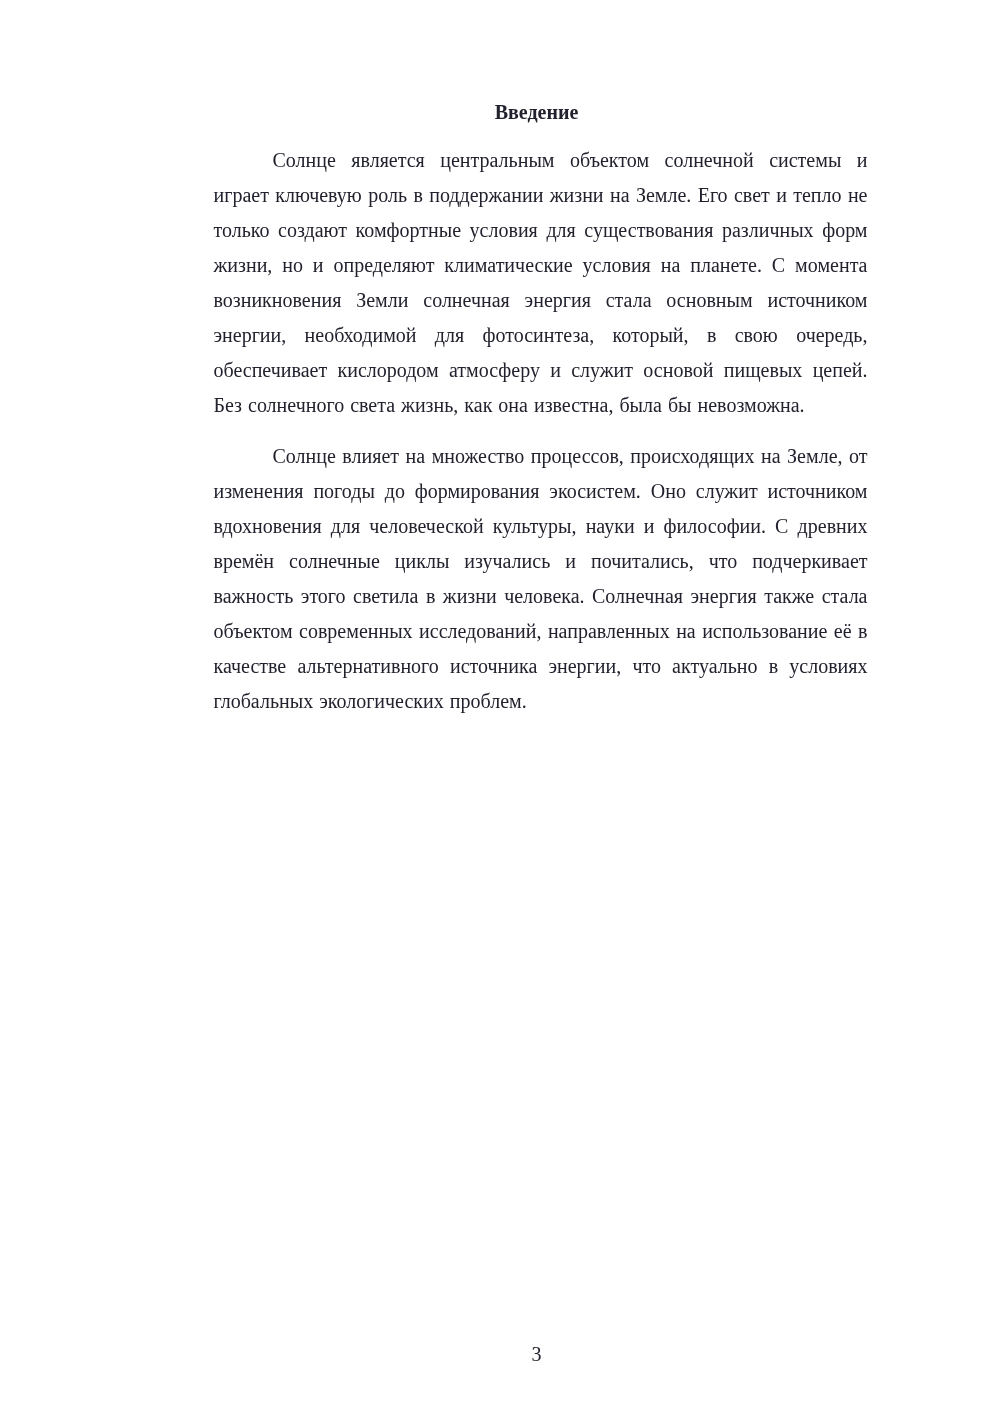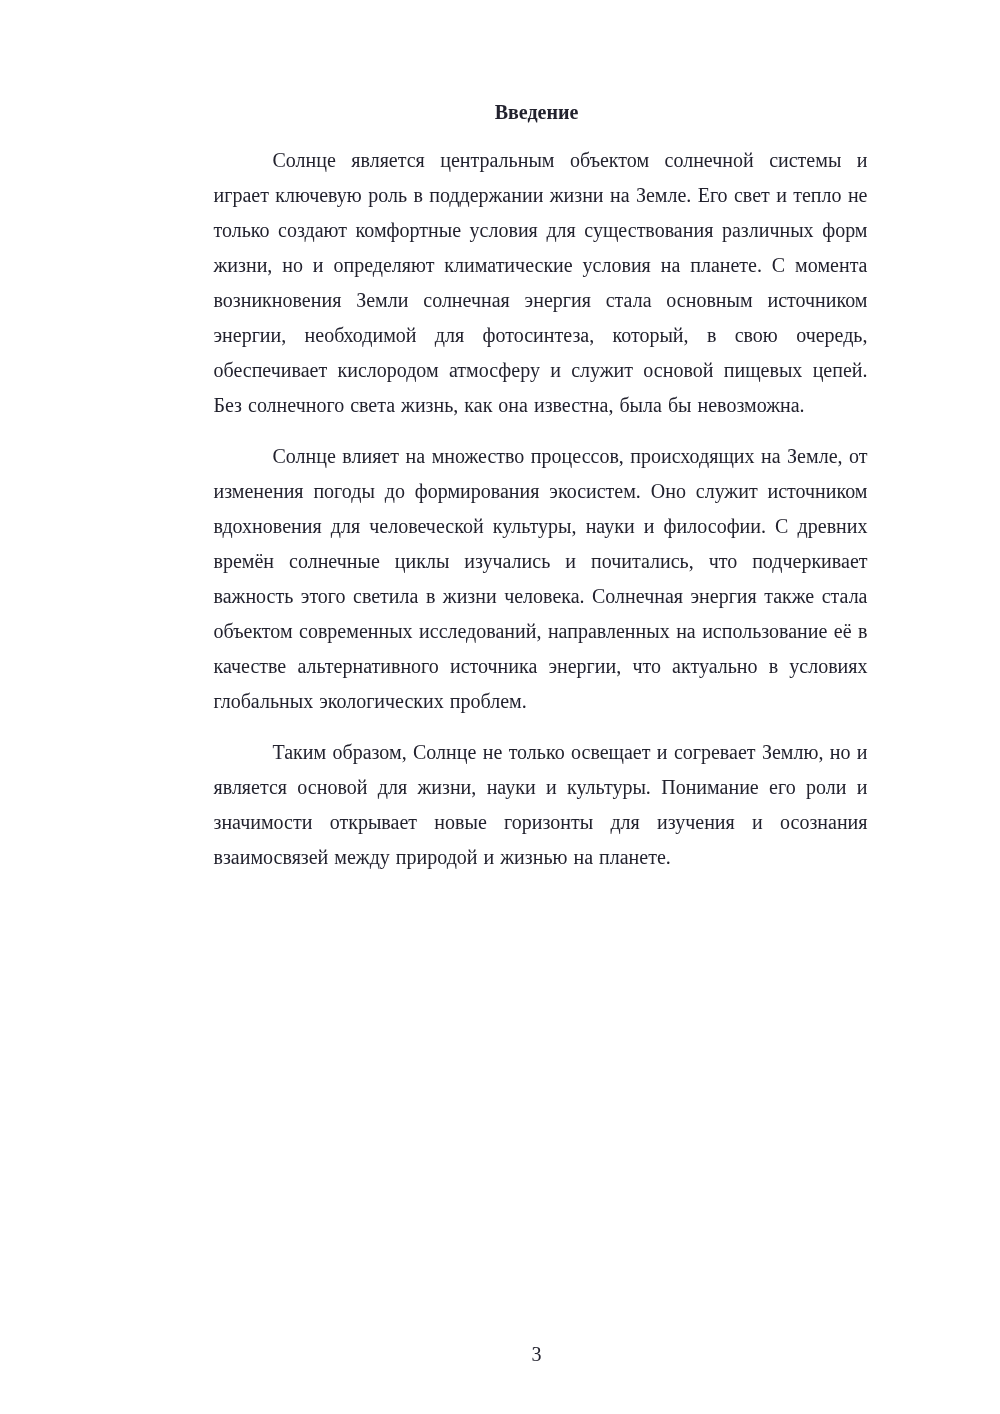--- a/index.html
+++ b/index.html
@@ -50,16 +50,15 @@
   }
 </style>
 </head>
 <body>
 
 <div class="page">
   <div class="content">
     <h1 class="doc-title">Введение</h1>
     <p class="doc-paragraph">Солнце является центральным объектом солнечной системы и играет ключевую роль в поддержании жизни на Земле. Его свет и тепло не только создают комфортные условия для существования различных форм жизни, но и определяют климатические условия на планете. С момента возникновения Земли солнечная энергия стала основным источником энергии, необходимой для фотосинтеза, который, в свою очередь, обеспечивает кислородом атмосферу и служит основой пищевых цепей. Без солнечного света жизнь, как она известна, была бы невозможна.</p>
     <p class="doc-paragraph">Солнце влияет на множество процессов, происходящих на Земле, от изменения погоды до формирования экосистем. Оно служит источником вдохновения для человеческой культуры, науки и философии. С древних времён солнечные циклы изучались и почитались, что подчеркивает важность этого светила в жизни человека. Солнечная энергия также стала объектом современных исследований, направленных на использование её в качестве альтернативного источника энергии, что актуально в условиях глобальных экологических проблем.</p>
-    <p class="doc-paragraph">Таким образом, Солнце не только освещает и согревает Землю, но и является основой для жизни, науки и культуры. Понимание его роли и значимости открывает новые горизонты для изучения и осознания взаимосвязей между природой и жизнью на планете.</p>
   </div>
   <div class="page-footer">3</div>
 </div>
 
 </body></html>

